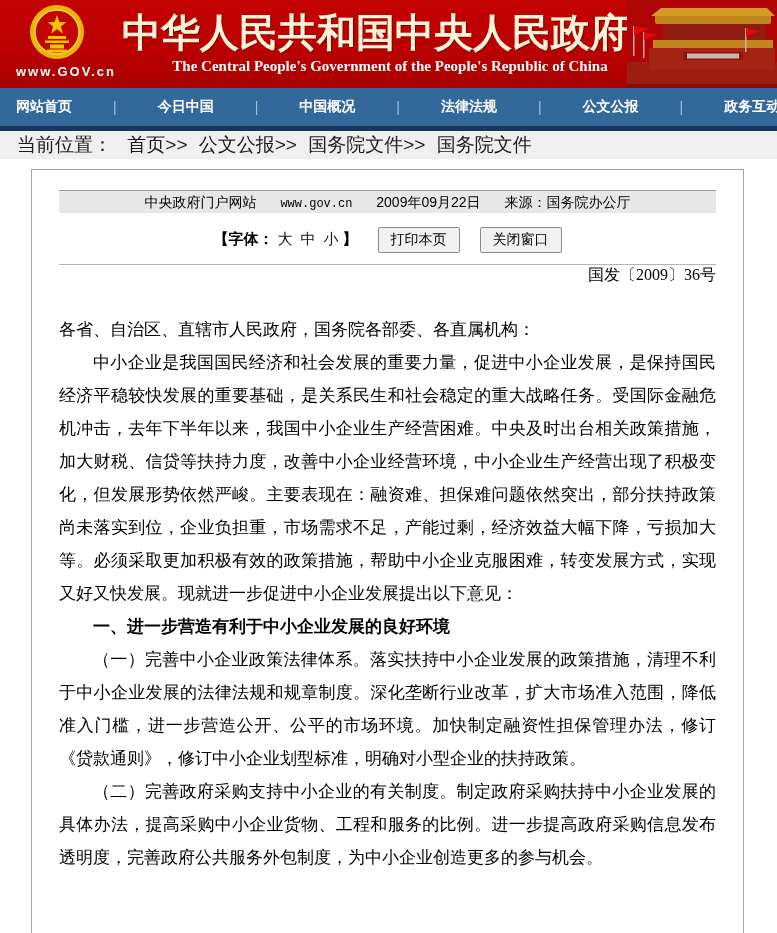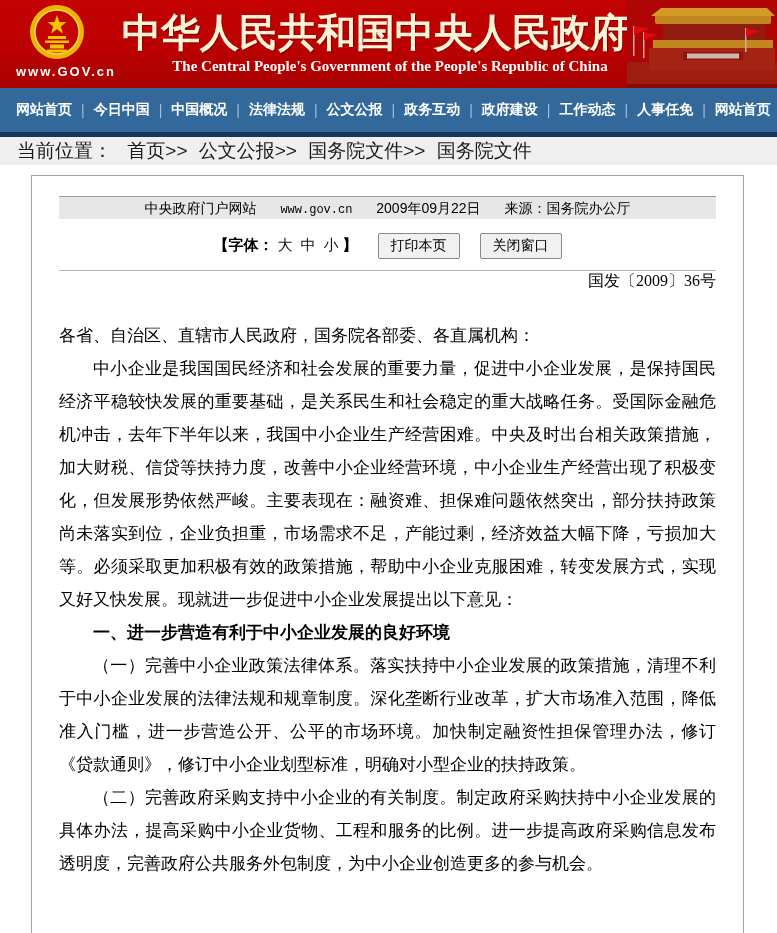--- a/index.html
+++ b/index.html
@@ -25,23 +25,23 @@
   }
   .masthead-subtitle {
     position: absolute; left: 150px; top: 58px; width: 480px; text-align: center;
     color: #ffffff; font-size: 15px; font-weight: bold;
     font-family: "Liberation Serif", serif; white-space: nowrap;
   }
   .tiananmen { position: absolute; right: 0; top: 0; }
 
   
   .nav {
-    width: 777px; height: 44px; background: #33689b;
+    width: 777px; height: 38px; background: #33689b;
     display: flex; align-items: center; padding-left: 16px;
-    color: #ffffff; font-size: 14px; font-weight: bold;
+    color: #ffffff; font-size: 14px; font-weight: bold; gap: 32px;
   }
   .nav-item { cursor: pointer; white-space: nowrap; }
   .nav-sep { color: #9fc0de; margin: 0 9px; font-weight: normal; }
   .nav-strip { width: 777px; height: 5px; background: #16365c; }
 
   
   .breadcrumb {
     width: 777px; height: 28px; line-height: 28px; background: #efefef;
     font-size: 19px; color: #1a1a1a; padding-left: 17px; white-space: nowrap;
   }

